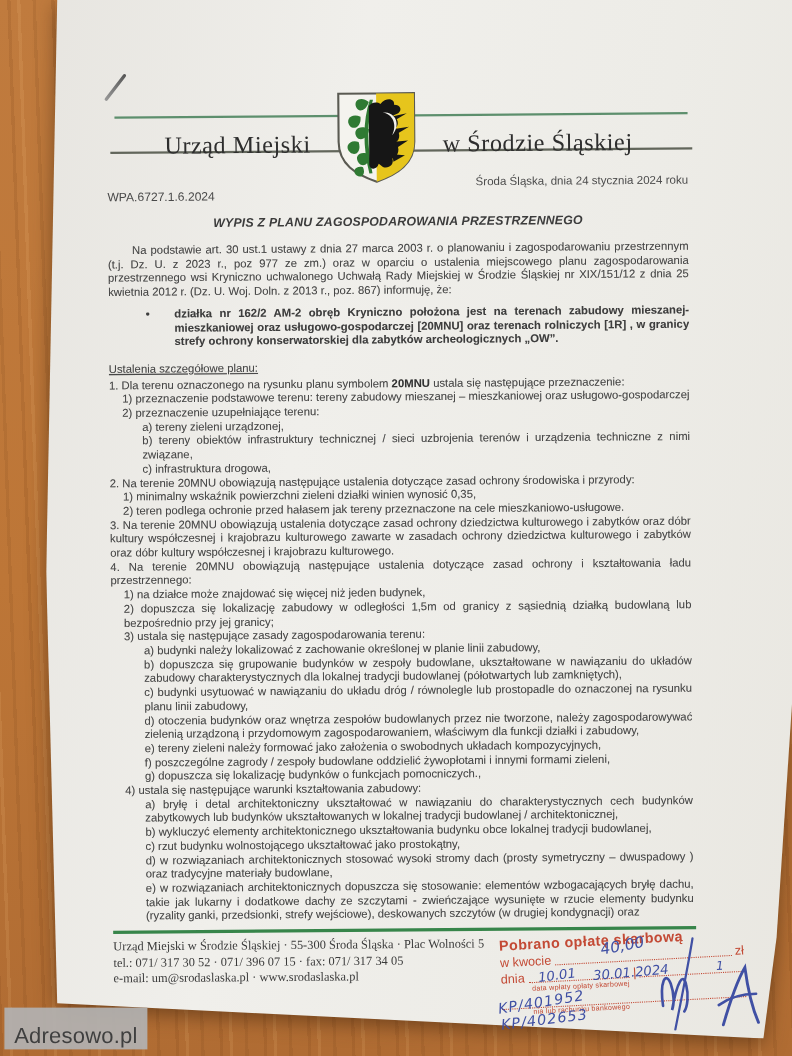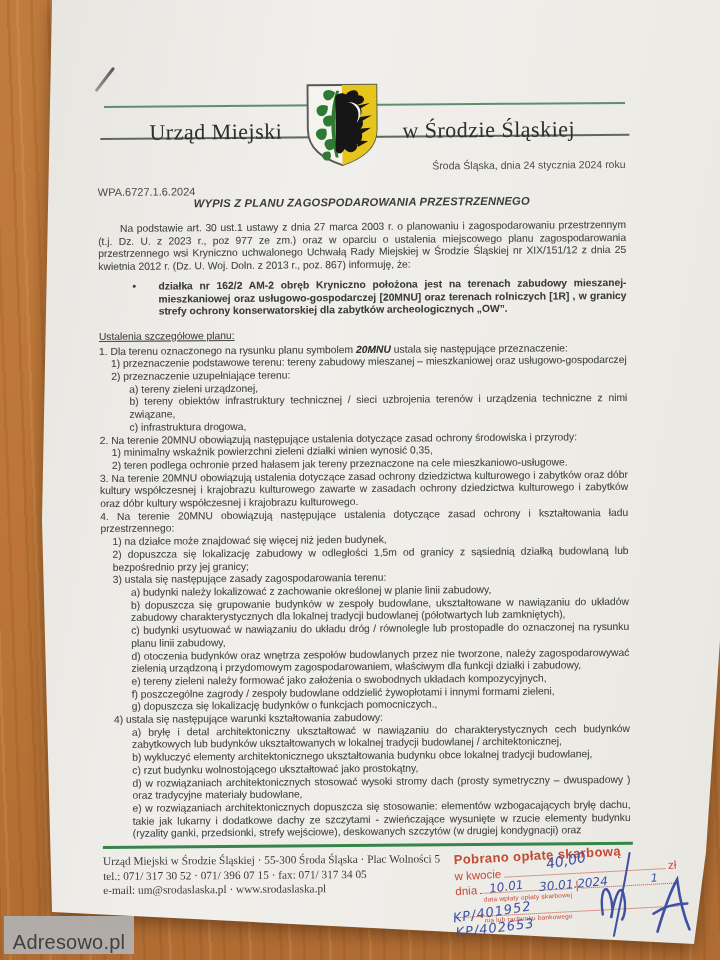--- a/index.html
+++ b/index.html
@@ -42,21 +42,21 @@
   .rule-top{position:absolute;left:107px;top:104px;width:521px;height:2px;background:#5d8f6d;}
   .rule-bottom{position:absolute;left:103px;top:136px;width:529px;height:2px;background:#62665b;}
   .masthead{
     position:absolute;left:100px;top:84px;width:530px;height:80px;
     display:flex;align-items:center;justify-content:center;gap:18px;
     font-family:"Liberation Serif",serif;color:#2e2e2e;
   }
   .masthead .org{font-size:22px;letter-spacing:.5px;white-space:nowrap;padding-top:14px;}
   .crest{width:84px;height:86px;flex:0 0 auto;}
   .dateline{position:absolute;right:92px;top:160px;font-size:10.5px;color:#4c4c4c;}
-  .refnum{position:absolute;left:100px;top:172px;font-size:11px;color:#4a4a4a;margin-top:12px;}
+  .refnum{position:absolute;left:100px;top:172px;font-size:11px;color:#4a4a4a;}
   .doc-title{
     position:absolute;left:100px;top:196px;width:528px;text-align:center;
     font-size:11.2px;font-weight:bold;font-style:italic;color:#3c3c3c;letter-spacing:.2px;
   }
   
   .body-text{
     position:absolute;left:100px;top:221px;width:528px;height:622px;overflow:hidden;
     font-size:10.3px;line-height:12.7px;text-align:justify;color:#474747;
     text-shadow:0 0 .4px rgba(40,40,40,.25);
   }
@@ -64,21 +64,21 @@
   .bl.p{text-indent:22px;margin-bottom:7px;}
   .bl.bullet{
     font-weight:bold;color:#3d3d3d;margin:0 0 12px 0;
     padding-left:60px;position:relative;
   }
   .bl.bullet::before{content:"•";position:absolute;left:34px;top:0;}
   .bl.hu{text-decoration:underline;margin-bottom:2px;}
   .bl.l0{margin-left:0;}
   .bl.l1{margin-left:12px;}
   .bl.l2{margin-left:30px;}
-  .bl b{color:#333;font-style:italic;}
+  .bl b{color:#333;}
   
   .footer-rule{position:absolute;left:100px;top:844px;width:530px;height:3px;background:#37854a;}
   .footer{
     position:absolute;left:100px;top:852px;width:530px;
     font-family:"Liberation Serif",serif;font-size:11.3px;line-height:14.5px;color:#3a3a3a;
   }
   
   .stamp{
     position:absolute;left:452px;top:848px;width:222px;height:78px;
     transform:rotate(-2.6deg);color:#c34a35;font-size:11.5px;

